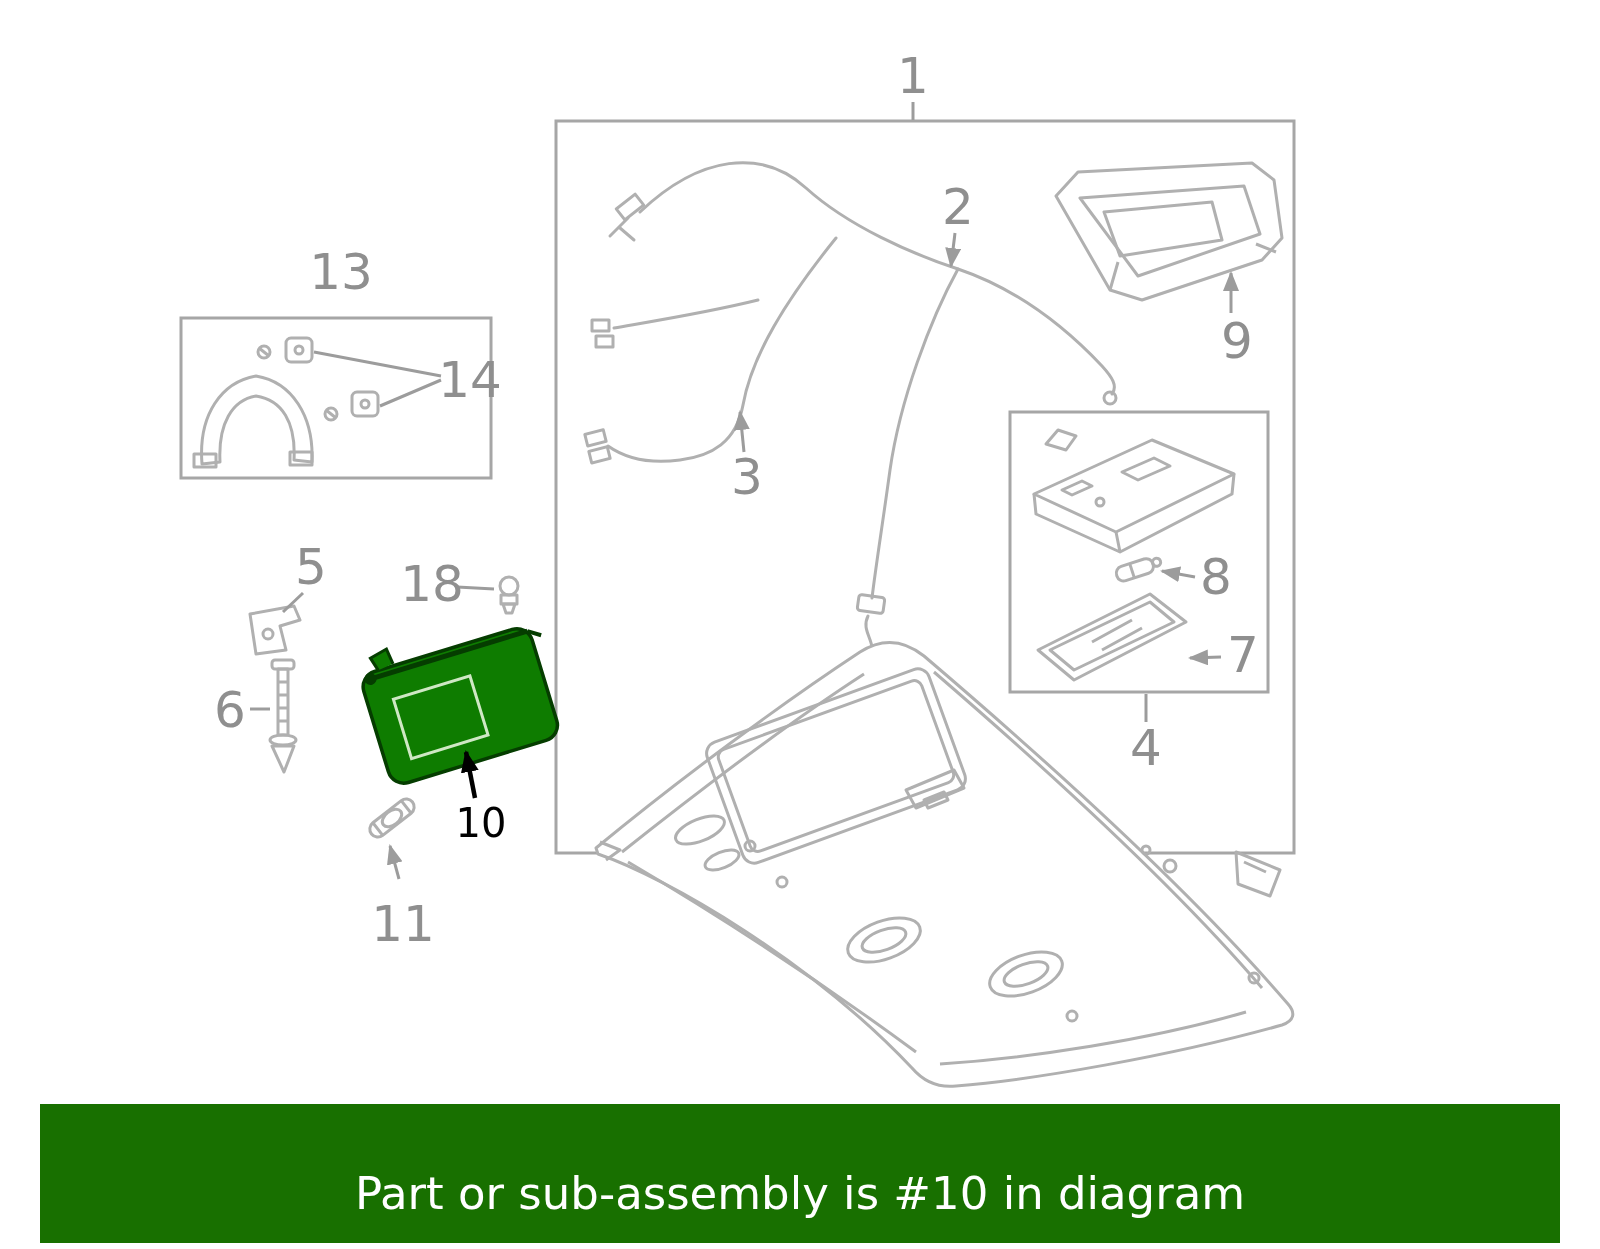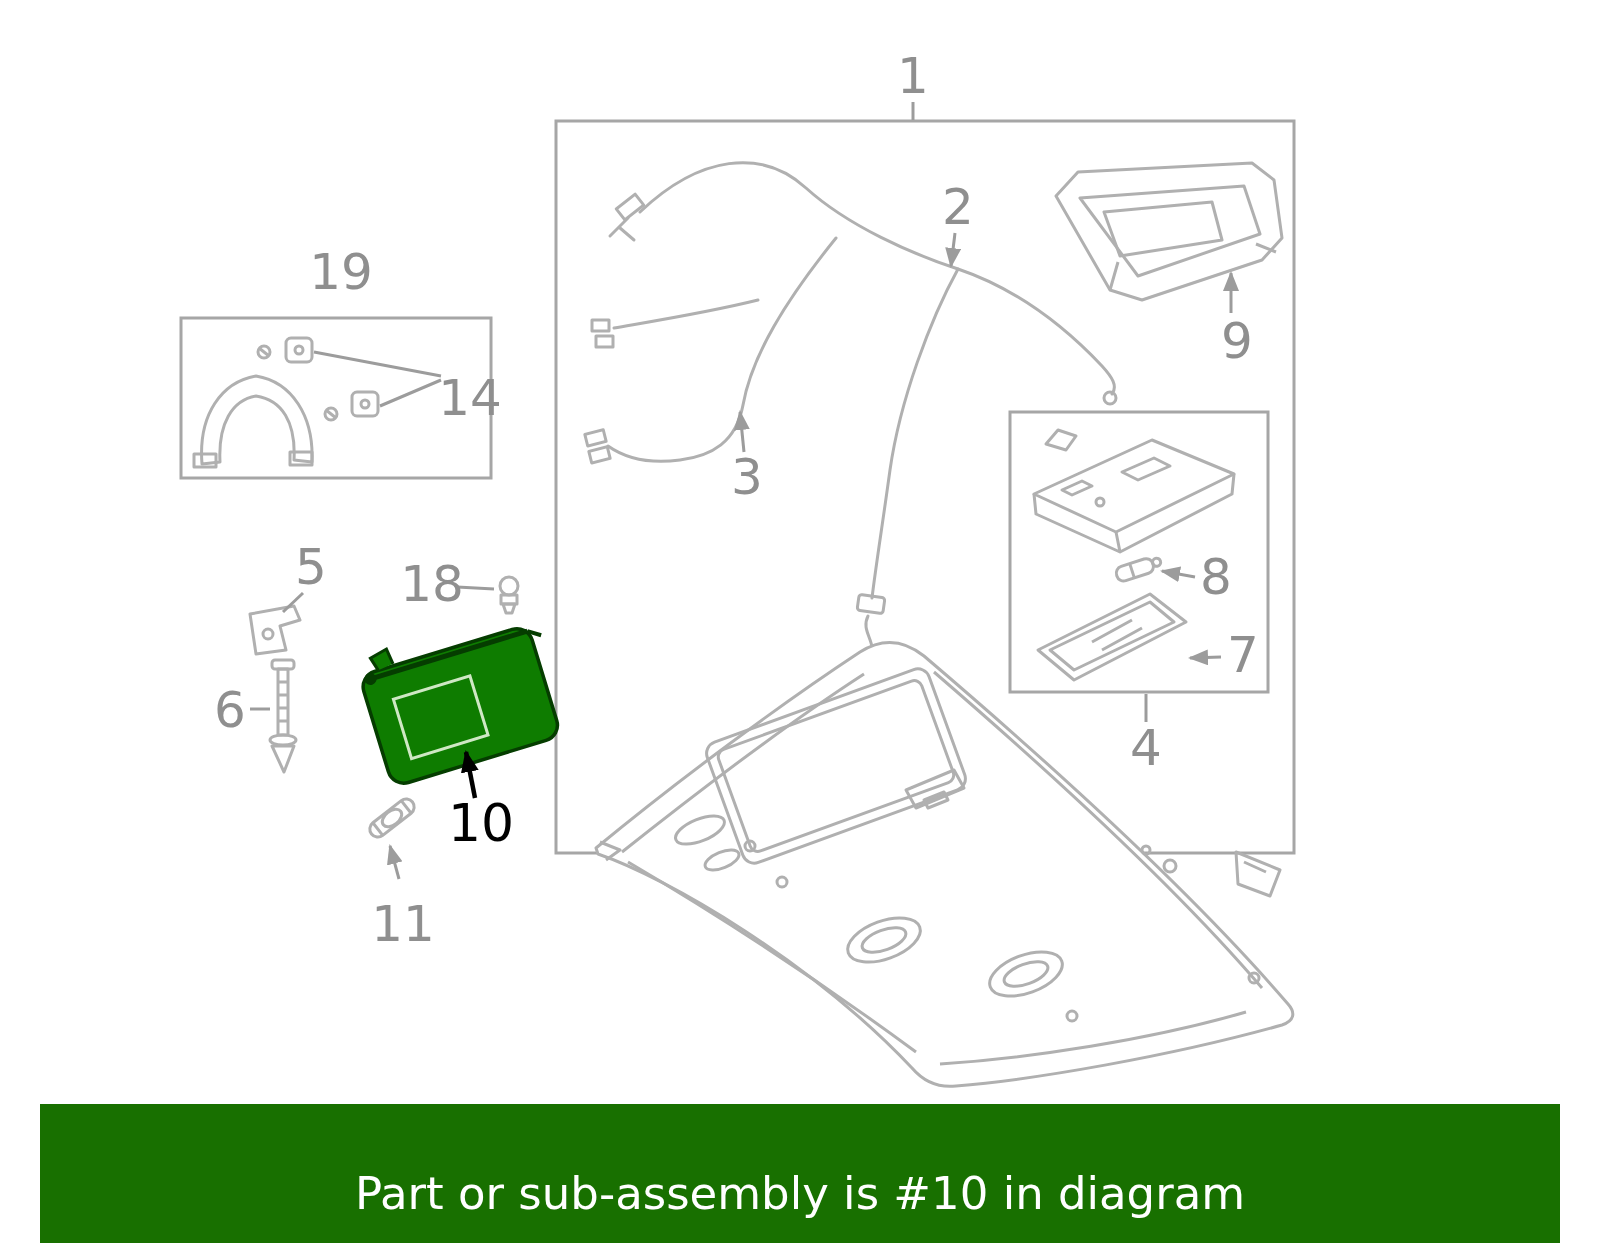--- a/index.html
+++ b/index.html
@@ -2,21 +2,21 @@
 <html><head>
 <meta charset="utf-8">
 <style>
   html,body{margin:0;padding:0;background:#ffffff;}
   body{width:1600px;height:1249px;position:relative;overflow:hidden;
        font-family:"DejaVu Sans", sans-serif;}
   .stage{position:absolute;inset:0;}
   .stage svg{position:absolute;top:0;left:0;}
   .lbl{position:absolute;transform:translate(-50%,-50%);
        font-size:50px;color:#8f8f8f;white-space:nowrap;user-select:none;}
-  .lbl-10{font-size:52px;color:#000;}
+  .lbl-10{font-size:40px;color:#000;}
   .banner{position:absolute;left:40px;right:40px;top:1104px;height:139px;
           background:#187000;color:#ffffff;display:flex;flex-direction:column;
           align-items:center;justify-content:center;text-align:center;}
   .banner .line{font-size:45px;line-height:1.5;margin-top:40px;}
 </style>
 </head>
 <body>
 
 <div class="stage">
 
@@ -188,20 +188,20 @@
 <div class="lbl" style="left:747px;top:477px">3</div>
 <div class="lbl" style="left:1146px;top:748px">4</div>
 <div class="lbl" style="left:311px;top:567px">5</div>
 <div class="lbl" style="left:230px;top:710px">6</div>
 <div class="lbl" style="left:1243px;top:655px">7</div>
 <div class="lbl" style="left:1216px;top:577px">8</div>
 <div class="lbl" style="left:1237px;top:341px">9</div>
 <div class="lbl lbl-10" style="left:481px;top:823px">10</div>
 <div class="lbl" style="left:403px;top:924px">11</div>
 <div class="lbl" style="left:432px;top:584px">18</div>
-<div class="lbl" style="left:341px;top:272px">19</div>
-<div class="lbl" style="left:470px;top:398px">14</div>
+<div class="lbl" style="left:341px;top:272px">13</div>
+<div class="lbl" style="left:470px;top:380px">14</div>
 
 <div class="banner">
   <div class="line">Part or sub-assembly is #10 in diagram</div>
 </div>
 
 </div>
 
 </body></html>

